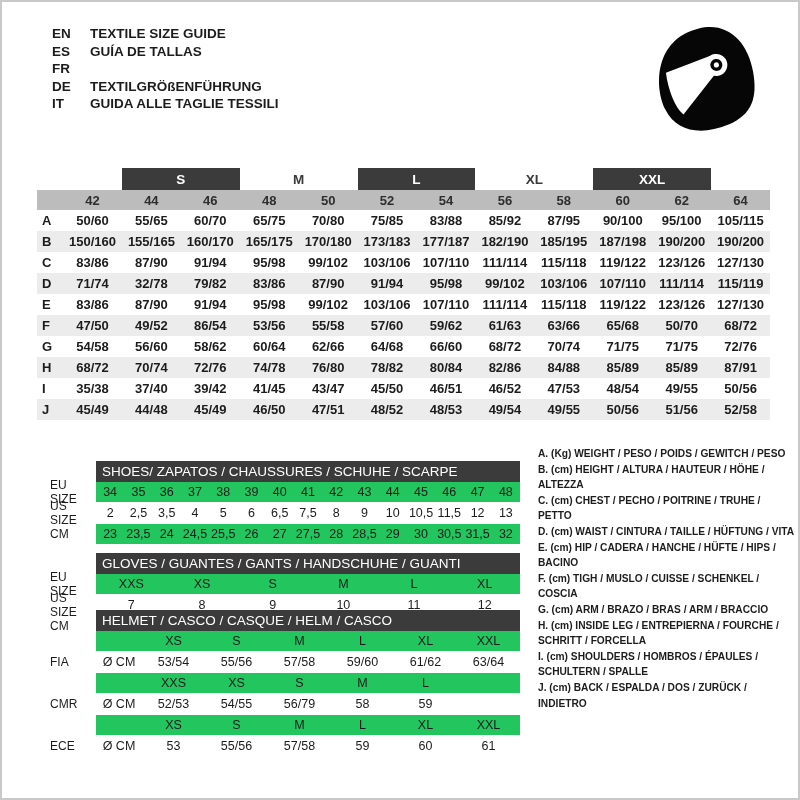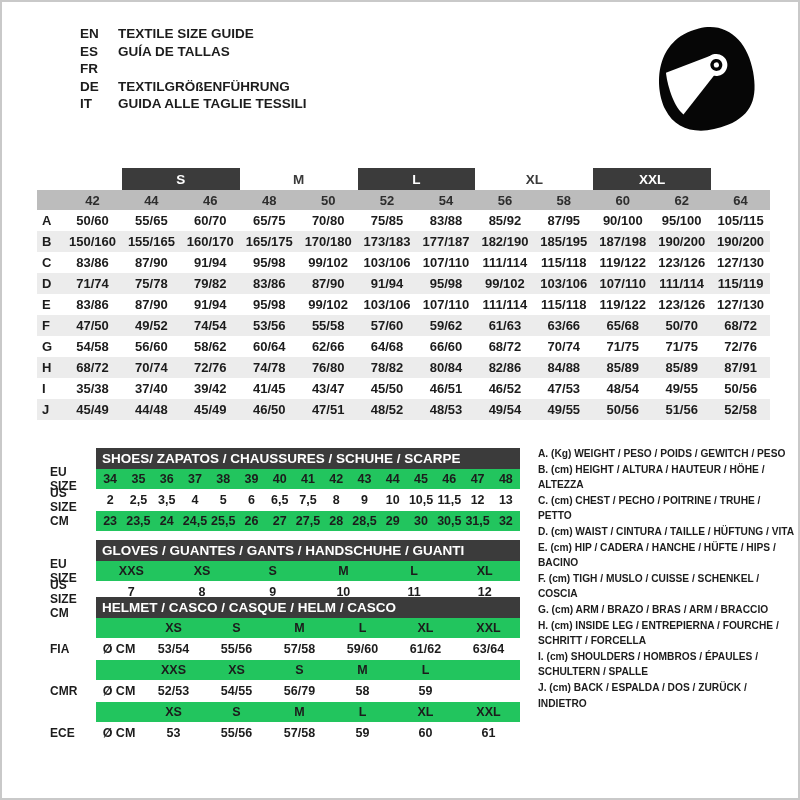--- a/index.html
+++ b/index.html
@@ -4,41 +4,41 @@
 <style>
   html,body { margin:0; padding:0; background:#ffffff; }
   .page {
     position:relative; width:800px; height:800px; box-sizing:border-box;
     background:#ffffff; border:2px solid #c9c9c9; overflow:hidden;
     font-family:"Liberation Sans", sans-serif; color:#1c1c1c;
   }
 
   
   .lang-block { position:absolute; left:50px; top:23px; }
-  .lang-row  { display:flex; font-weight:bold; font-size:13.5px; line-height:17.5px;margin-left:28px; }
+  .lang-row  { display:flex; font-weight:bold; font-size:13.5px; line-height:17.5px; }
   .lang-code { width:38px; }
 
   
   .helmet-icon { position:absolute; left:640px; top:18px; width:128px; height:122px; }
 
   
   .main-table { position:absolute; left:35px; top:166px; width:733px; font-weight:bold; font-size:13px; }
   .mt-row { display:flex; }
   .mt-letter { width:26px; box-sizing:border-box; padding-left:5px; }
   .mt-cell { flex:1; text-align:center; }
   .mt-group-row { height:22px; }
   .group-cell { display:flex; align-items:center; justify-content:center; font-size:13.5px; }
   .group-dark { background:#3b3b3b; color:#ffffff; }
   .group-plain { color:#3a3a3a; }
   .mt-sizes-row { height:20px; background:#bcbcbc; align-items:center; color:#2e2e2e; }
   .mt-data-row { height:21px; align-items:center; }
   .mt-data-row.shade { background:#ececec; }
 
   
-  .section { position:absolute; left:48px; width:470px; font-weight:bold; }
+  .section { position:absolute; left:48px; width:470px; font-weight:normal;margin-top:13px; }
   .sec-row { display:flex; height:20px; margin-bottom:1px; align-items:stretch; }
   .sec-label { width:46px; font-size:12px; display:flex; align-items:center; }
   .sec-title-bar { flex:1; background:#3b3b3b; color:#ffffff; font-size:13.5px;
                    padding-left:6px; display:flex; align-items:center; height:21px; }
   .sec-cells { flex:1; display:flex; align-items:center; }
   .sec-cells.shade { background:#22c55e; }
   .sec-cell { flex:1; text-align:center; font-size:12.5px; }
   .hm-unit { flex:0 0 46px; text-align:center; font-size:12.5px; }
 
   
@@ -151,21 +151,21 @@
         <div class="mt-cell">107/110</div>
         <div class="mt-cell">111/114</div>
         <div class="mt-cell">115/118</div>
         <div class="mt-cell">119/122</div>
         <div class="mt-cell">123/126</div>
         <div class="mt-cell">127/130</div>
       </div>
       <div class="mt-row mt-data-row shade">
         <div class="mt-letter">D</div>
         <div class="mt-cell">71/74</div>
-        <div class="mt-cell">75/78</div>
+        <div class="mt-cell">32/78</div>
         <div class="mt-cell">79/82</div>
         <div class="mt-cell">83/86</div>
         <div class="mt-cell">87/90</div>
         <div class="mt-cell">91/94</div>
         <div class="mt-cell">95/98</div>
         <div class="mt-cell">99/102</div>
         <div class="mt-cell">103/106</div>
         <div class="mt-cell">107/110</div>
         <div class="mt-cell">111/114</div>
         <div class="mt-cell">115/119</div>
@@ -182,21 +182,21 @@
         <div class="mt-cell">111/114</div>
         <div class="mt-cell">115/118</div>
         <div class="mt-cell">119/122</div>
         <div class="mt-cell">123/126</div>
         <div class="mt-cell">127/130</div>
       </div>
       <div class="mt-row mt-data-row shade">
         <div class="mt-letter">F</div>
         <div class="mt-cell">47/50</div>
         <div class="mt-cell">49/52</div>
-        <div class="mt-cell">74/54</div>
+        <div class="mt-cell">86/54</div>
         <div class="mt-cell">53/56</div>
         <div class="mt-cell">55/58</div>
         <div class="mt-cell">57/60</div>
         <div class="mt-cell">59/62</div>
         <div class="mt-cell">61/63</div>
         <div class="mt-cell">63/66</div>
         <div class="mt-cell">65/68</div>
         <div class="mt-cell">50/70</div>
         <div class="mt-cell">68/72</div>
       </div>

